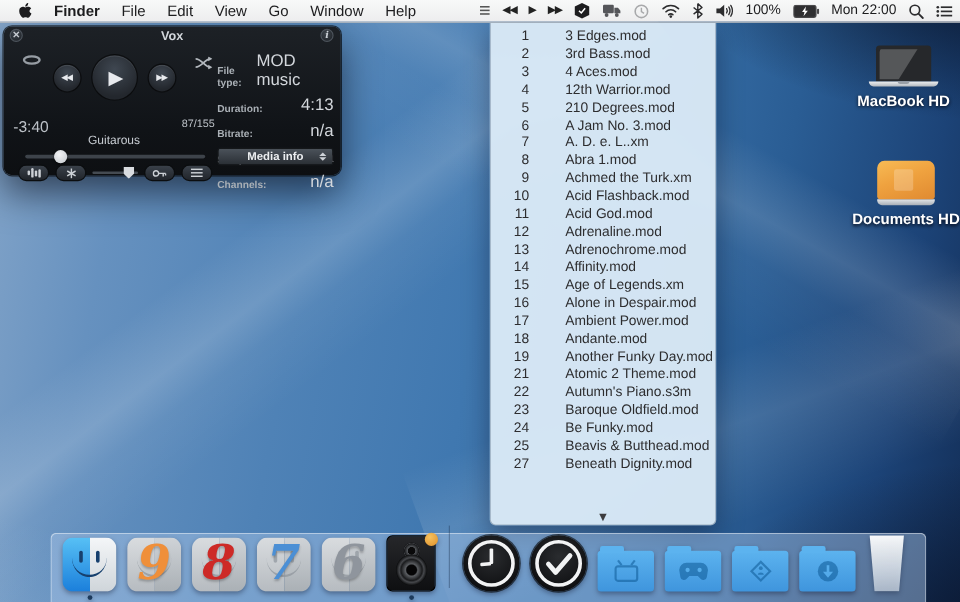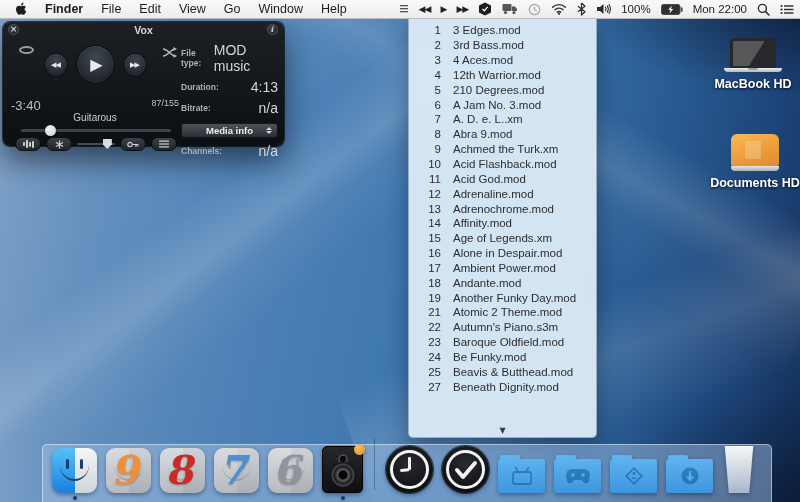--- a/index.html
+++ b/index.html
@@ -35,21 +35,21 @@
   .mi { display:block; }
   .mediakey { font-family:"DejaVu Sans",sans-serif; font-size:9px; color:#222; letter-spacing:-1px; }
   .mtext { white-space:nowrap; }
 
   
   .playlist { position:absolute; left:408px; top:19px; width:189px; height:419px; z-index:40;
     background:rgba(218,233,246,.96); border:1px solid rgba(110,130,152,.55); border-top:none;
     border-radius:0 0 5px 5px; box-shadow:0 8px 22px rgba(0,0,20,.35); padding-top:4px; }
   .plrow { height:14.85px; display:flex; align-items:center; font-size:11.5px; color:#2d2d2f; }
   .plnum { width:32px; text-align:right; flex:none; }
-  .plname { margin-left:12px; white-space:nowrap; overflow:hidden;text-align:right; }
+  .plname { margin-left:30px; white-space:nowrap; overflow:hidden;text-align:right; }
   .pl-more { position:absolute; bottom:2px; left:0; right:0; text-align:center;
     font-family:"DejaVu Sans",sans-serif; font-size:8px; color:#3c3c3e; }
 
   
   .vox { position:absolute; left:3px; top:22px; width:281px; height:124px; z-index:50;
     background:linear-gradient(#1d2126,#101317 70%,#0d0f12);
     border-radius:7px; box-shadow:0 0 0 1px rgba(0,0,0,.65), 0 14px 30px rgba(0,0,10,.55); color:#c4c9cf; }
   .vox-titlebar { height:15px; position:relative; text-align:center; font-size:10.5px; font-weight:bold;
     color:#d3d7dc; line-height:16px; }
   .vox-close,.vox-info-btn { position:absolute; top:2px; width:11px; height:11px; border-radius:50%;
@@ -75,21 +75,21 @@
   .vox-controls { position:absolute; left:4px; top:97px; width:162px; display:flex; align-items:center; gap:5px; }
   .pillbtn { width:26px; height:14px; border-radius:7px; flex:none;
     background:linear-gradient(#3a414a,#21252b); border:1px solid #0b0d0f;
     display:flex; align-items:center; justify-content:center; gap:1px; }
   .eqbar { width:2px; background:#cdd1d6; border-radius:1px; }
   .vol-slider { position:relative; flex:1; height:12px; }
   .vol-track { position:absolute; left:0; right:0; top:5px; height:2px; background:#454b52; border-radius:1px; }
   .vol-knob { position:absolute; left:68%; top:1px; width:9px; height:10px; background:#d9dce0;
     clip-path:polygon(0 0,100% 0,100% 55%,50% 100%,0 55%); }
   .vox-right { position:absolute; left:178px; top:20px; width:97px; }
-  .vox-info-row { display:flex; justify-content:space-between; align-items:center; margin-bottom:5.2px; }
+  .vox-info-row { display:flex; justify-content:space-between; align-items:flex-end; margin-bottom:5.2px; }
   .vil { font-size:8.5px; font-weight:bold; color:#aab0b6; }
   .viv { font-size:14px; color:#d3d7dc; }
   .media-info { position:absolute; left:178px; top:101px; width:97px; height:15px; border-radius:3px;
     background:linear-gradient(#4b525a,#2a2f35); border:1px solid #14171a;
     display:flex; align-items:center; justify-content:center; font-size:9.5px; font-weight:bold; color:#eceef0; }
   .chevs { position:absolute; right:5px; top:3px; display:flex; flex-direction:column; gap:1px; }
   .chevs i { display:block; width:0; height:0; border-left:3px solid transparent; border-right:3px solid transparent; }
   .chev-up { border-bottom:3px solid #cfd3d8; }
   .chev-dn { border-top:3px solid #cfd3d8; }
 
@@ -277,21 +277,21 @@
         <div class="plrow">
           <span class="plnum">6</span>
           <span class="plname">A Jam No. 3.mod</span>
         </div>
         <div class="plrow">
           <span class="plnum">7</span>
           <span class="plname">A. D. e. L..xm</span>
         </div>
         <div class="plrow">
           <span class="plnum">8</span>
-          <span class="plname">Abra 9.mod</span>
+          <span class="plname">Abra 1.mod</span>
         </div>
         <div class="plrow">
           <span class="plnum">9</span>
           <span class="plname">Achmed the Turk.xm</span>
         </div>
         <div class="plrow">
           <span class="plnum">10</span>
           <span class="plname">Acid Flashback.mod</span>
         </div>
         <div class="plrow">

